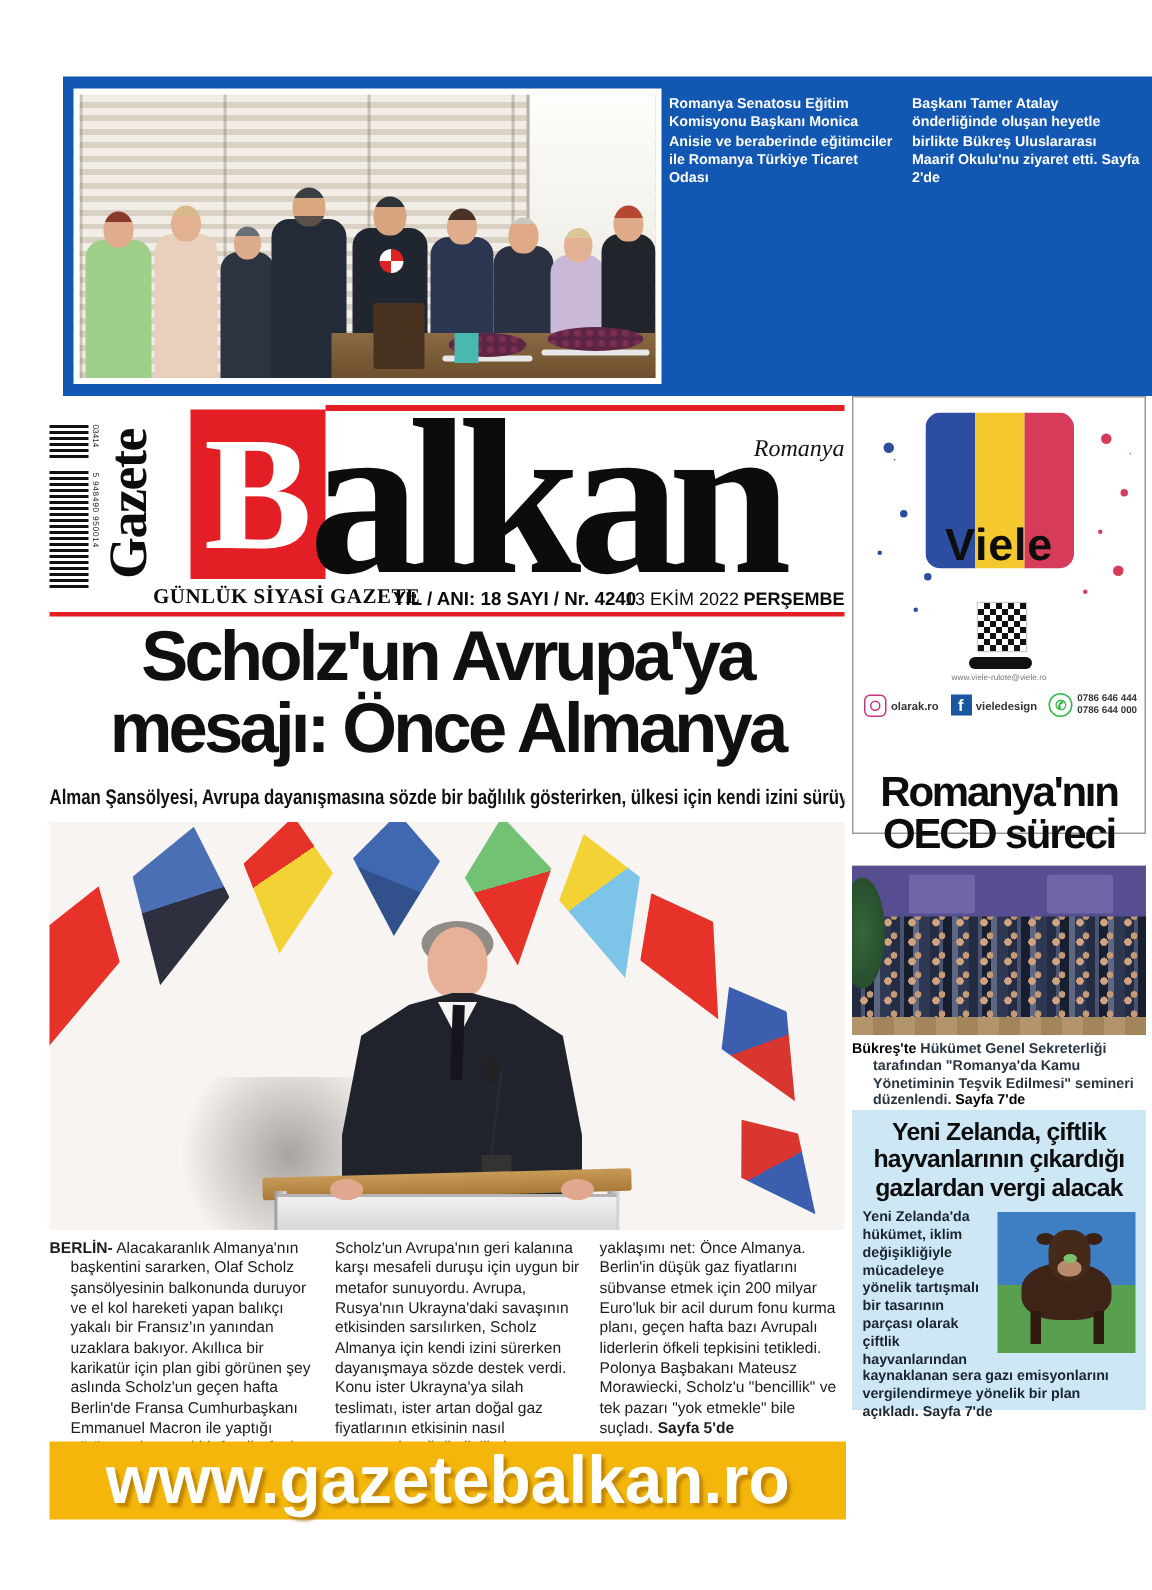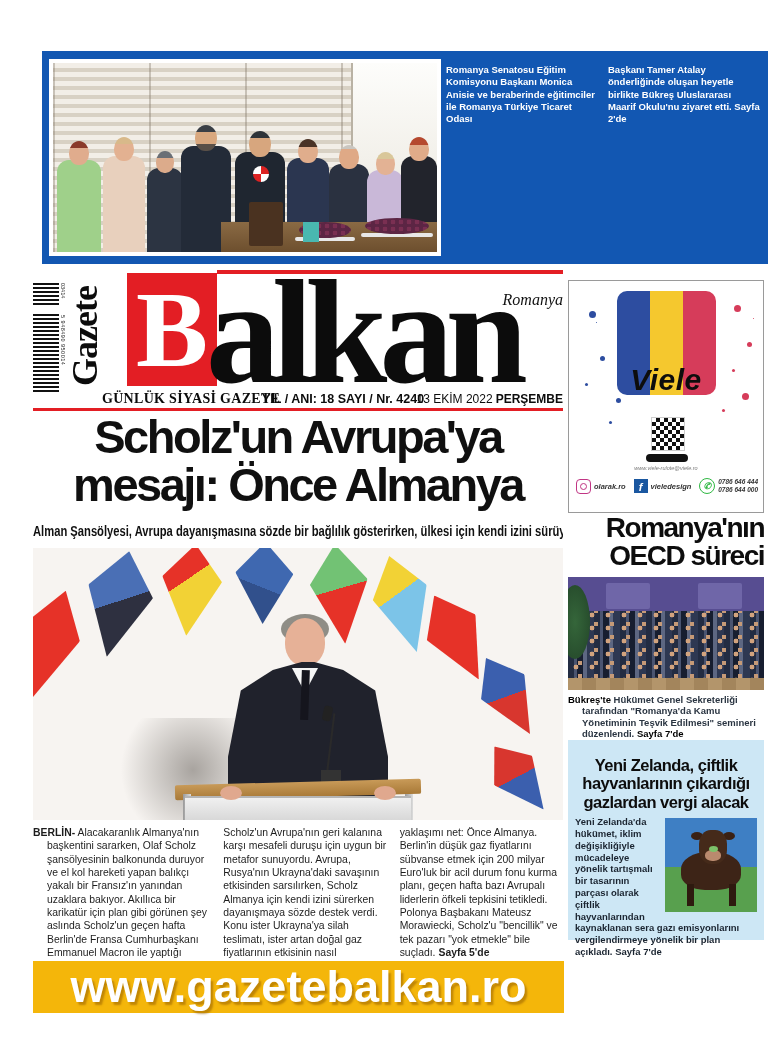--- a/index.html
+++ b/index.html
@@ -101,55 +101,55 @@
   .body-cols{position:absolute;left:33px;top:826px;width:530px;display:flex;gap:13px;}
   .bcol{flex:1;font-size:10.4px;line-height:1.28;color:#1d1d1d;}
   .bcol.hang{padding-left:14px;text-indent:-14px;}
   .pagref{margin-left:3px;}
 
   .footer-banner{position:absolute;left:33px;top:961px;width:531px;height:52px;background:#f4b60a;
      display:flex;align-items:center;justify-content:center;}
   .footer-banner span{font-size:45px;font-weight:bold;color:#fff;letter-spacing:0;text-shadow:2.5px 2.5px 2px rgba(150,95,0,.55);}
 
   
-  .viele-ad{position:absolute;left:568px;top:280px;width:196px;height:233px;background:#fff;border:1px solid #9a9a9a;box-sizing:border-box;font-style:italic;}
+  .viele-ad{position:absolute;left:568px;top:264px;width:196px;height:292px;background:#fff;border:1px solid #9a9a9a;box-sizing:border-box;}
   .flag{position:absolute;left:48px;top:10px;width:99px;height:104px;display:flex;border-radius:10px;overflow:hidden;}
   .flag i{flex:1;} .flag .f-b{background:#2d4da0;} .flag .f-y{background:#f5c82e;} .flag .f-r{background:#d63c5a;}
   .splat{position:absolute;width:7px;height:7px;border-radius:50%;}
   .splat.sb{left:20px;top:30px;background:#2d4da0;box-shadow:10px 44px 0 -1px #2d4da0,-6px 70px 0 -2px #2d4da0,26px 86px 0 -1px #2d4da0,4px 8px 0 -3px #2d4da0,18px 108px 0 -2px #2d4da0;}
   .splat.sr{right:22px;top:24px;background:#d63c5a;box-shadow:12px 36px 0 -1px #d63c5a,-4px 62px 0 -2px #d63c5a,8px 88px 0 0 #d63c5a,-14px 102px 0 -2px #d63c5a,16px 10px 0 -3px #d63c5a;}
   .viele-text{position:absolute;left:0;right:0;top:82px;text-align:center;font-weight:bold;font-size:30px;color:#0d0d0d;letter-spacing:.5px;z-index:2;}
   .qr{position:absolute;left:82px;top:136px;width:32px;height:32px;background:repeating-conic-gradient(#111 0% 25%,#fff 0% 50%) 0 0/8px 8px;outline:2px solid #fff;border:1px solid #ccc;}
   .qr-pill{position:absolute;left:77px;top:173px;width:42px;height:8px;background:#111;border-radius:4px;}
   .ad-site{position:absolute;left:0;right:0;top:184px;text-align:center;font-size:5.5px;color:#777;}
   .social-row{position:absolute;left:7px;right:5px;top:197px;display:flex;align-items:center;justify-content:space-between;}
   .soc{display:flex;align-items:center;gap:3px;font-size:7.5px;font-weight:bold;color:#333;}
   .ig-icon{width:13px;height:13px;border:1.6px solid #c13584;border-radius:4px;display:flex;align-items:center;justify-content:center;}
   .ig-lens{width:5px;height:5px;border:1.4px solid #c13584;border-radius:50%;}
   .fb-icon{width:14px;height:14px;background:#1a57a0;color:#fff;font-size:11px;font-weight:bold;display:flex;align-items:flex-end;justify-content:center;line-height:1;}
   .wa-icon{width:14px;height:14px;border:1.5px solid #2fb843;border-radius:50%;color:#2fb843;font-size:9px;display:flex;align-items:center;justify-content:center;}
   .phones{display:flex;flex-direction:column;font-size:6.5px;line-height:1.25;}
 
-  .oecd-headline{position:absolute;left:568px;top:514px;width:196px;text-align:right;font-weight:bold;font-size:28px;line-height:1;letter-spacing:-1.5px;color:#0d0d0d;}
+  .oecd-headline{position:absolute;left:568px;top:514px;width:196px;text-align:center;font-weight:bold;font-size:28px;line-height:1;letter-spacing:-1.5px;color:#0d0d0d;}
   .oecd-photo{position:absolute;left:568px;top:577px;width:196px;height:113px;overflow:hidden;background:#c9b89a;}
   .backdrop{position:absolute;left:0;top:0;right:0;height:44px;background:#574d91;}
   .bd-panel{position:absolute;top:6px;width:44px;height:26px;background:#6f66a8;border-radius:2px;}
   .bd-panel.bp1{left:38px;} .bd-panel.bp2{right:22px;}
   .plant{position:absolute;left:-8px;top:8px;width:30px;height:74px;background:radial-gradient(#35663a,#224428);border-radius:50%;z-index:2;}
   .crowd{position:absolute;left:0;right:0;top:34px;height:67px;
      background:
        radial-gradient(circle 2.6px at 8px 4px,#d2a37e 92%,rgba(0,0,0,0)) 0 0/16px 13px,
        radial-gradient(circle 2.4px at 4px 7px,#c69a77 92%,rgba(0,0,0,0)) 8px 6px/16px 13px,
        repeating-linear-gradient(90deg,#232c42 0 6px,#4a5470 6px 9px,#171e30 9px 15px,#5d6782 15px 19px,#2e3852 19px 26px);}
   .floor{position:absolute;left:0;right:0;bottom:0;height:12px;background:repeating-linear-gradient(90deg,#b3956b 0 14px,#a3855c 14px 28px);}
   .oecd-caption{position:absolute;left:568px;top:694px;width:196px;font-size:9.5px;line-height:1.2;font-weight:bold;color:#2a3542;padding-left:14px;text-indent:-14px;box-sizing:border-box;}
   .oecd-caption .lead,.oecd-caption .pg{color:#000;}
 
   .nz-box{position:absolute;left:568px;top:740px;width:196px;height:200px;background:#cde7f5;box-sizing:border-box;padding:6px 7px 4px;}
-  .nz-headline{text-align:center;font-weight:bold;font-size:16.5px;line-height:1.12;letter-spacing:-0.5px;color:#0d0d0d;margin:10px 0 5px;}
+  .nz-headline{text-align:center;font-weight:bold;font-size:16.5px;line-height:1.12;letter-spacing:-0.5px;color:#0d0d0d;margin:0 0 5px;}
   .nz-body{font-size:9.5px;line-height:1.24;font-weight:bold;color:#1a2430;}
   .cow-img{float:right;width:92px;height:94px;margin:2px 0 2px 5px;position:relative;background:linear-gradient(#3e7fc4 0 52%,#58a04e 52%);overflow:hidden;}
   .cow-body{position:absolute;left:16px;top:34px;width:60px;height:38px;background:#3d2417;border-radius:45% 45% 40% 40%;}
   .cow-head{position:absolute;left:34px;top:12px;width:28px;height:34px;background:#452a1a;border-radius:42%;}
   .cow-ear{position:absolute;top:14px;width:12px;height:8px;background:#3a2114;border-radius:50%;}
   .cow-ear.ce1{left:26px;} .cow-ear.ce2{left:58px;}
   .cow-snout{position:absolute;left:40px;top:32px;width:16px;height:11px;background:#b98a6e;border-radius:45%;}
   .cow-grass{position:absolute;left:44px;top:28px;width:9px;height:6px;background:#7cc26a;border-radius:50%;}
   .cow-leg{position:absolute;top:66px;width:7px;height:22px;background:#2e1a0f;}
   .cow-leg.cl1{left:22px;} .cow-leg.cl2{left:64px;}

